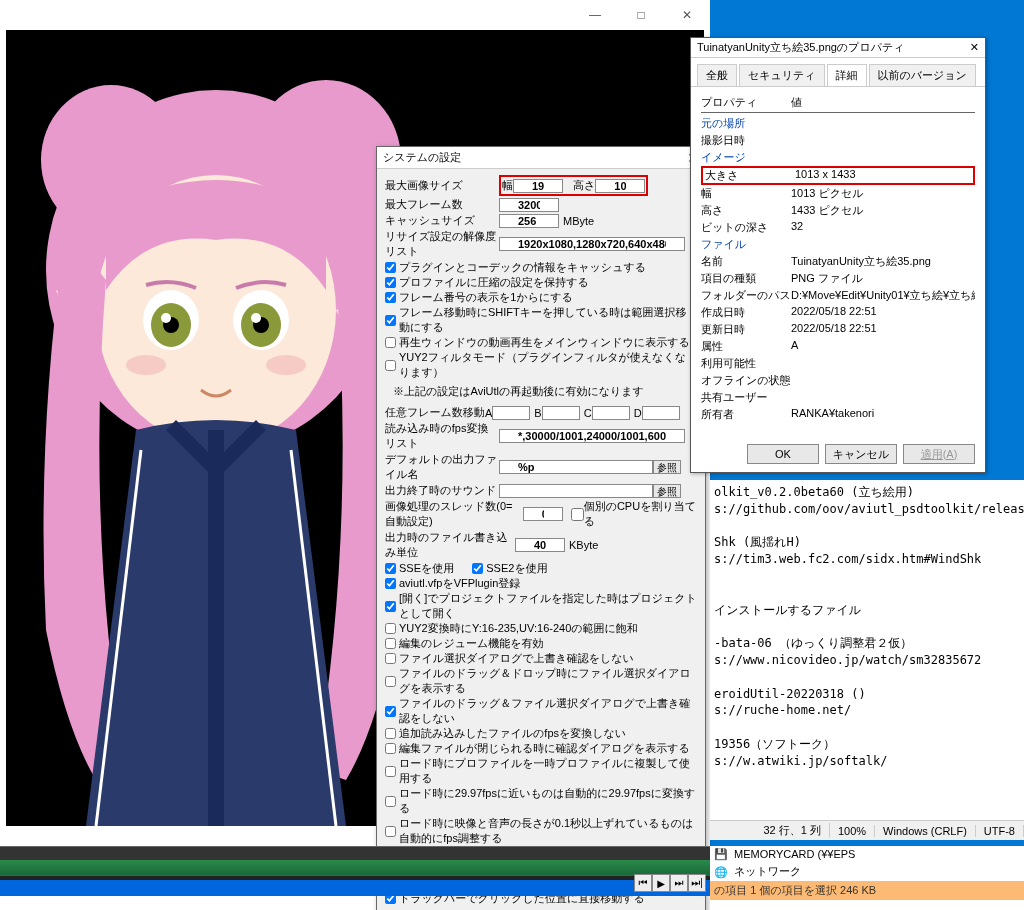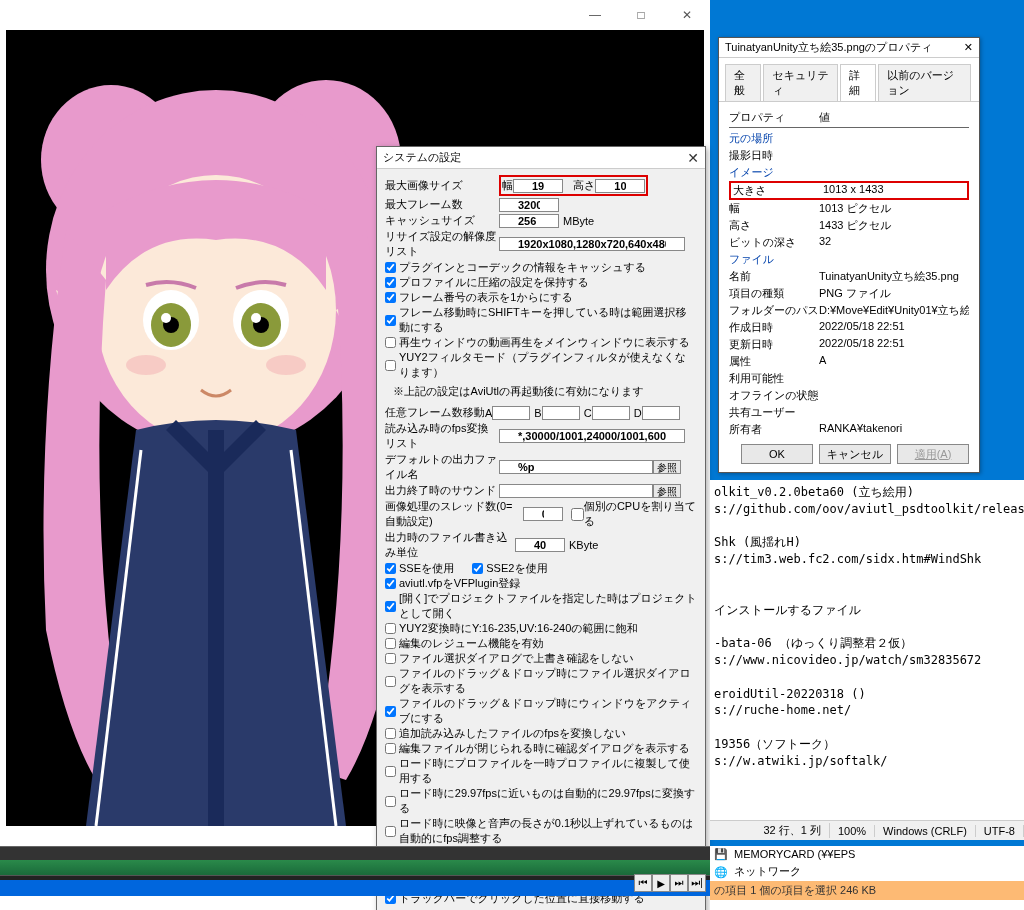--- a/index.html
+++ b/index.html
@@ -24,21 +24,21 @@
 .settings-label { width: 114px; font-size: 11px; }
 .settings-input { border: 1px solid #888; background: #fff; font-size: 11px; padding: 0 18px; height: 14px; font-weight: bold; }
 .highlight-red { border: 2px solid #d00; padding: 1px; display: inline-flex; align-items: center; }
 .settings-check { display: flex; align-items: center; margin-bottom: 0; min-height: 13px; }
 .settings-check input { margin-right: 3px; width: 11px; height: 11px; }
 .settings-note { margin: 4px 0 6px 8px; font-size: 11px; }
 .settings-btns { display: flex; justify-content: center; gap: 30px; padding: 4px 0; }
 .mini-btn { width: 28px; height: 14px; font-size: 10px; border: 1px solid #888; background: #e8e8e8; }
 
 
-.props-dialog { position: absolute; left: 718px; top: 37px; width: 262px; height: 436px; background: #fff; border: 1px solid #555; font-size: 11px; box-shadow: 1px 1px 4px rgba(0,0,0,0.3); }
+.props-dialog { position: absolute; left: 690px; top: 37px; width: 296px; height: 436px; background: #fff; border: 1px solid #555; font-size: 11px; box-shadow: 1px 1px 4px rgba(0,0,0,0.3); }
 .props-title { height: 20px; background: #fff; border-bottom: 1px solid #ccc; display: flex; justify-content: space-between; align-items: center; padding: 0 6px; }
 .props-tabs { display: flex; border-bottom: 1px solid #ccc; padding: 6px 6px 0; }
 .props-tab { padding: 3px 8px; border: 1px solid #ccc; border-bottom: none; margin-right: 2px; background: #f0f0f0; font-size: 11px; }
 .props-tab.active { background: #fff; }
 .props-body { padding: 6px 10px; height: 344px; overflow: hidden; }
 .props-header { display: flex; padding: 2px 0; border-bottom: 1px solid #666; margin-bottom: 2px; }
 .props-header .pcol1 { font-weight: normal; }
 .props-row { display: flex; padding: 1px 0; min-height: 13px; }
 .pcol1 { width: 90px; font-size: 11px; }
 .pcol2 { flex: 1; font-size: 11px; }
@@ -242,21 +242,21 @@
         <div class="settings-check">
           <input type="checkbox" style="">
           <span>ファイル選択ダイアログで上書き確認をしない</span>
         </div>
         <div class="settings-check">
           <input type="checkbox" style="">
           <span>ファイルのドラッグ＆ドロップ時にファイル選択ダイアログを表示する</span>
         </div>
         <div class="settings-check">
           <input type="checkbox" checked="" style="">
-          <span>ファイルのドラッグ＆ドロップ時にウィンドウをアクティブにする</span>
+          <span>ファイルのドラッグ＆ファイル選択ダイアログで上書き確認をしない</span>
         </div>
         <div class="settings-check">
           <input type="checkbox" style="">
           <span>追加読み込みしたファイルのfpsを変換しない</span>
         </div>
         <div class="settings-check">
           <input type="checkbox" style="">
           <span>編集ファイルが閉じられる時に確認ダイアログを表示する</span>
         </div>
         <div class="settings-check">

